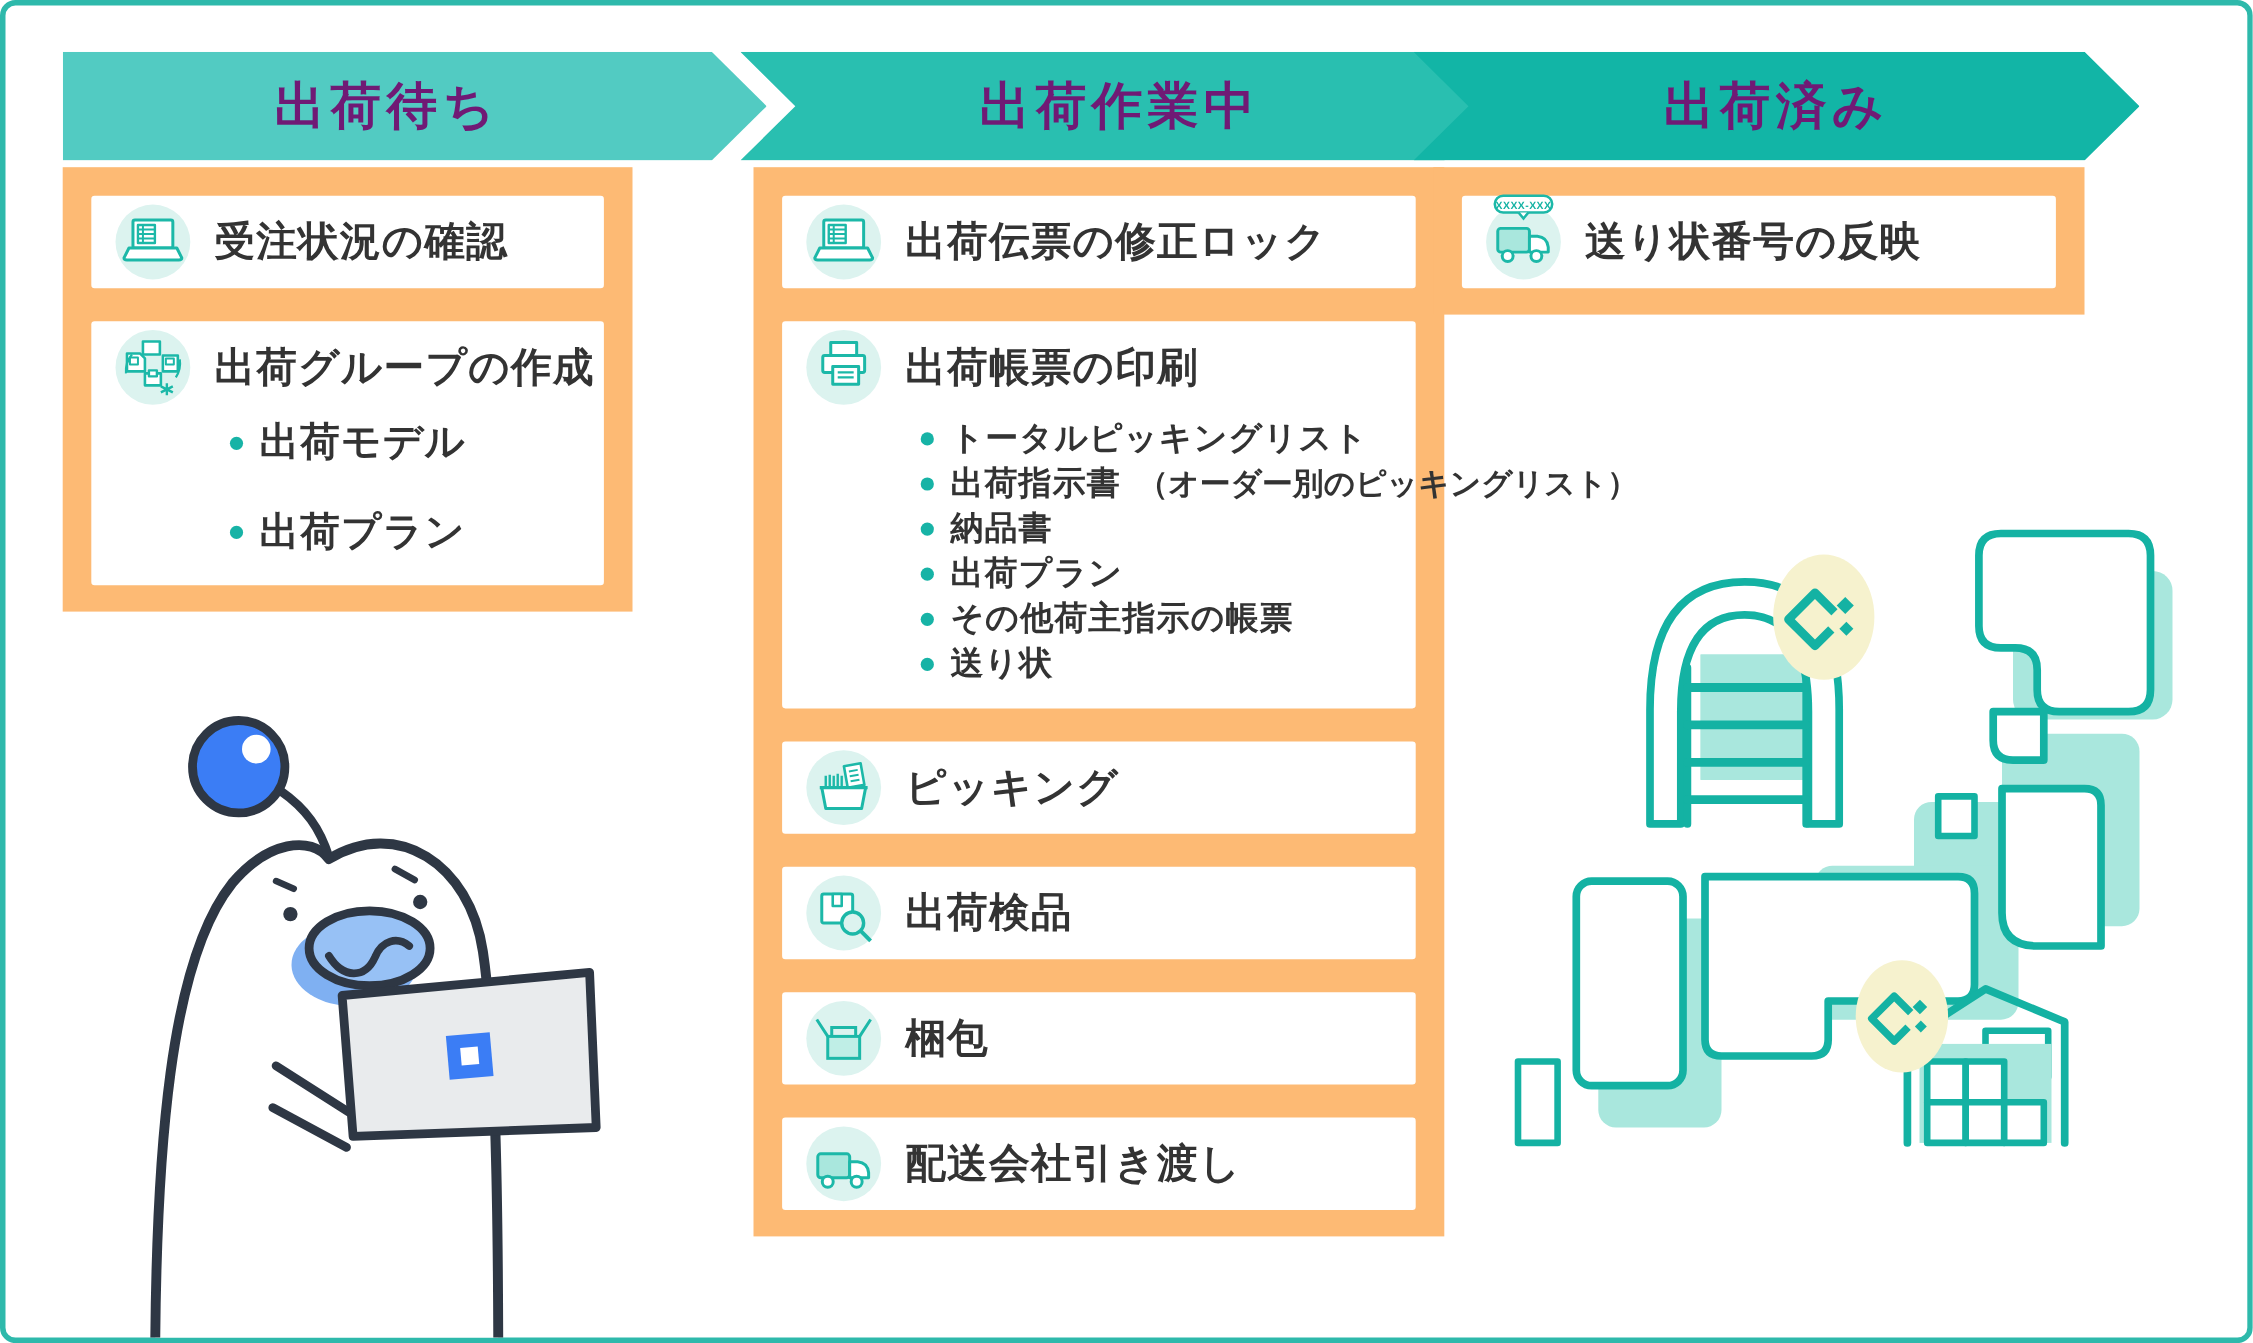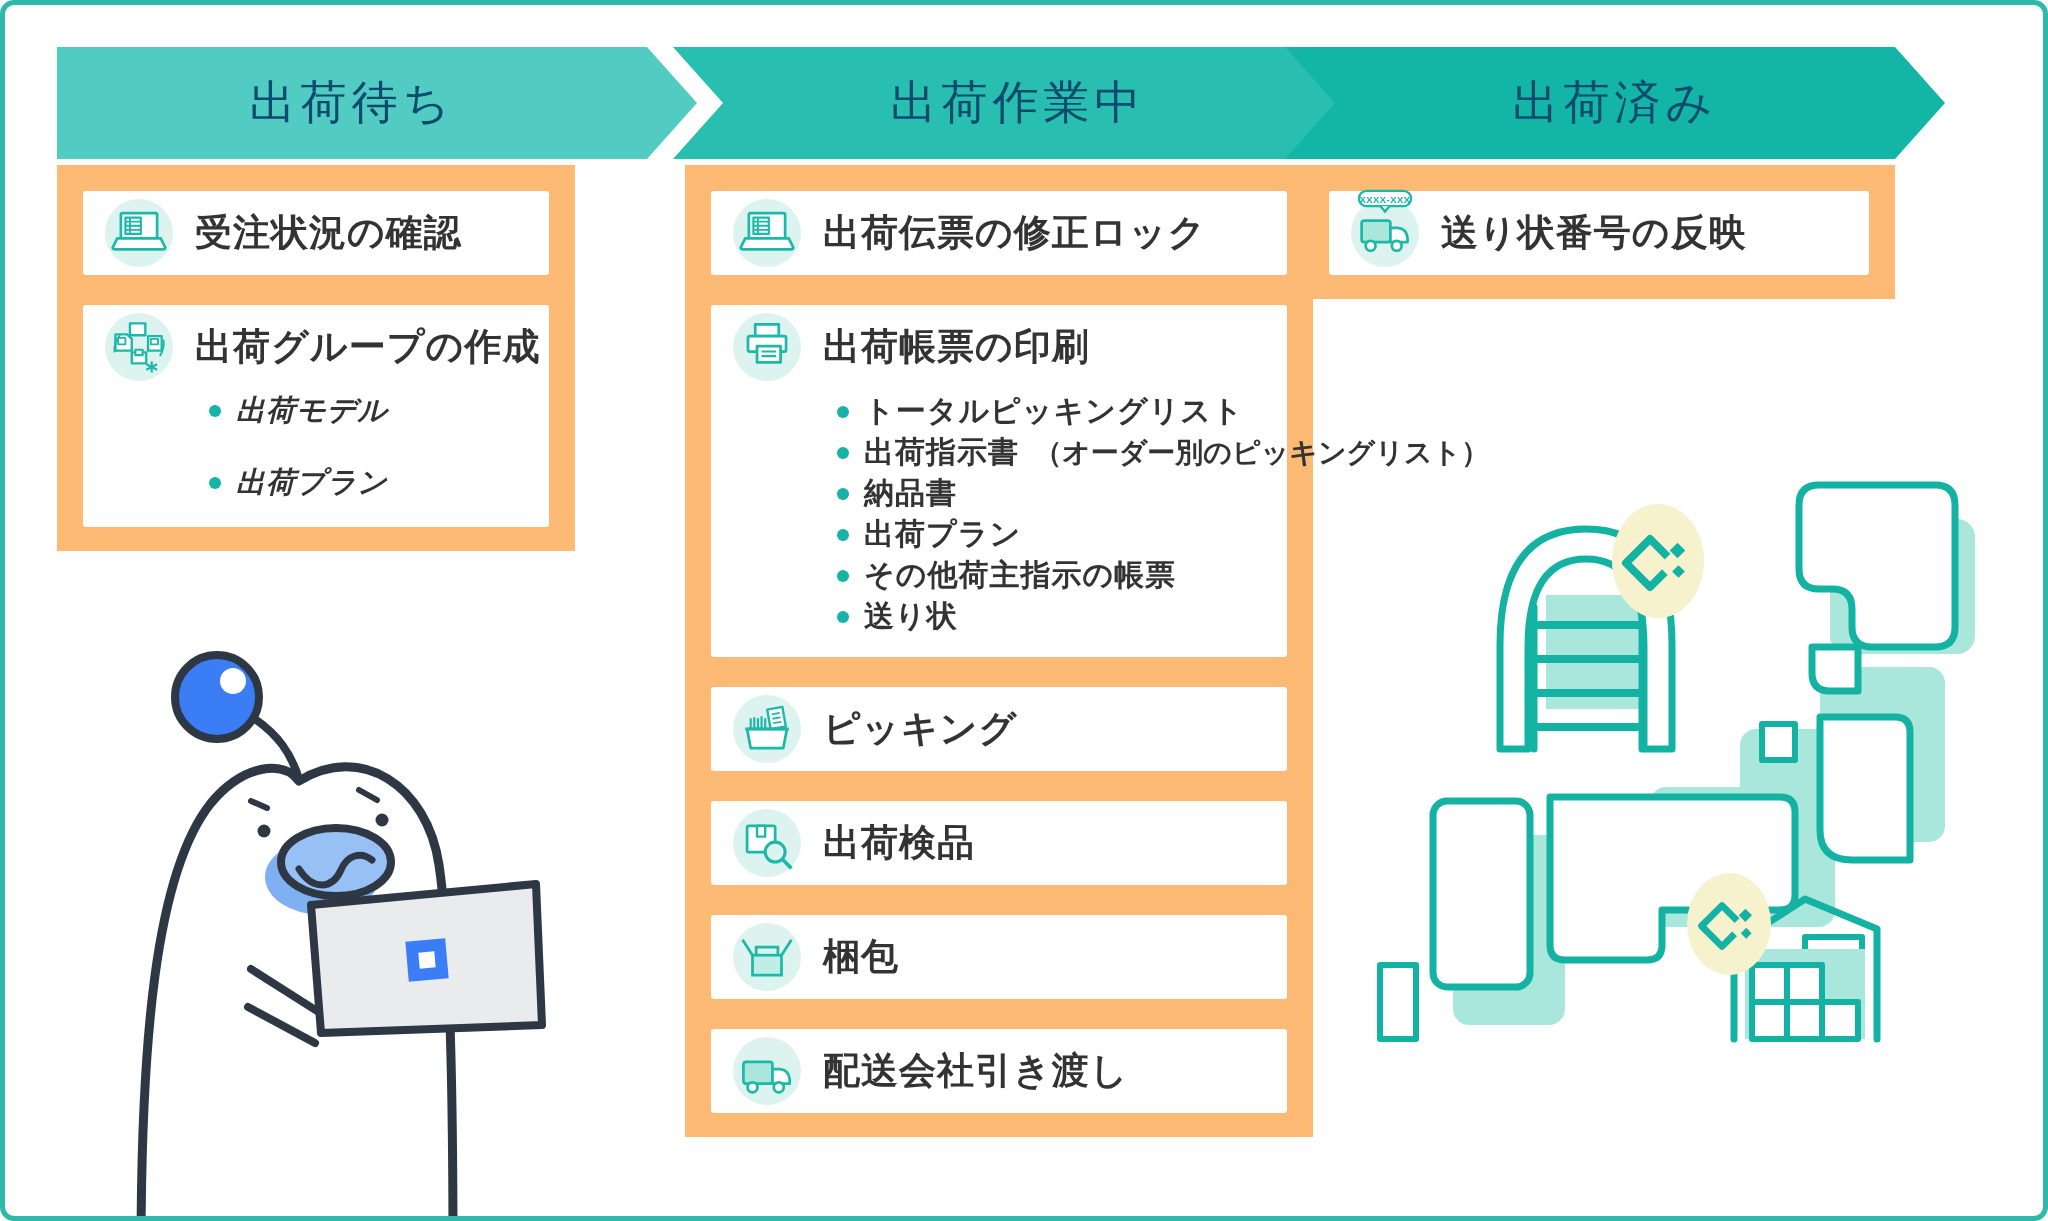--- a/index.html
+++ b/index.html
@@ -6,41 +6,41 @@
   .canvas{
     position:relative;width:2048px;height:1221px;box-sizing:border-box;
     background:#ffffff;border:5px solid #2EB9AB;border-radius:14px;overflow:hidden;
     font-family:"Liberation Sans","DejaVu Sans",sans-serif;color:#333;
   }
   .col{position:absolute;top:42px;}
   #col-a{left:52px;width:640px;}
   #col-b{left:668px;width:690px;}
   #col-c{left:1280px;width:660px;}
   .banner{
-    height:112px;display:flex;align-items:center;justify-content:center;
-    color:#0c4a6e;font-size:46px;font-weight:400;letter-spacing:5px;
+    height:99px;display:flex;align-items:center;justify-content:center;
+    color:#701a75;font-size:46px;font-weight:700;letter-spacing:5px;
   }
   #col-a .banner{background:#52CBC2;clip-path:polygon(0 0,calc(100% - 50px) 0,100% 50%,calc(100% - 50px) 100%,0 100%);padding-right:50px;}
   #col-b .banner{background:#29BFB0;clip-path:polygon(0 0,calc(100% - 50px) 0,100% 50%,calc(100% - 50px) 100%,0 100%,50px 50%);}
   #col-c .banner{background:#12B5A6;clip-path:polygon(0 0,calc(100% - 50px) 0,100% 50%,calc(100% - 50px) 100%,0 100%,50px 50%);}
   .colbg{background:#fdba74;margin-top:6px;padding:26px 26px 24px;display:flex;flex-direction:column;gap:30px;box-sizing:border-box;}
   #col-a .colbg{width:518px;}
   #col-b .colbg{margin-left:12px;width:628px;}
   #col-c .colbg{margin-left:18px;width:592px;}
   .card{background:#fff;border-radius:3px;display:flex;flex-direction:column;justify-content:center;
         padding:8px 22px;min-height:84px;box-sizing:border-box;}
   .card-row{display:flex;align-items:center;gap:22px;min-height:68px;}
   .icon-wrap{width:68px;height:68px;border-radius:50%;background:#DCF3EF;
              display:flex;align-items:center;justify-content:center;flex:0 0 68px;position:relative;}
   .icon-wrap svg{width:58px;height:58px;overflow:visible;}
   .icon-wrap.tall svg{height:72px;margin-top:-14px;}
   .label{font-size:37px;font-weight:700;color:#333;letter-spacing:1px;white-space:nowrap;}
   .bullets{list-style:none;margin:10px 0 12px 0;padding:0 0 0 104px;display:flex;flex-direction:column;}
   .bullets li{display:flex;align-items:center;gap:15px;font-size:30px;font-weight:700;color:#333;letter-spacing:1px;white-space:nowrap;}
-  #col-a .bullets li{font-size:29px;font-style:italic;}
+  #col-a .bullets li{font-size:36px;}
   #col-a .bullets{gap:32px;margin-bottom:16px;}
   .dot{width:12px;height:12px;border-radius:50%;background:#17B3A6;flex:none;}
   .b-note{font-size:28px;letter-spacing:0;}
   .art{position:absolute;}
 </style>
 </head>
 <body>
 
 <div class="canvas">
 

